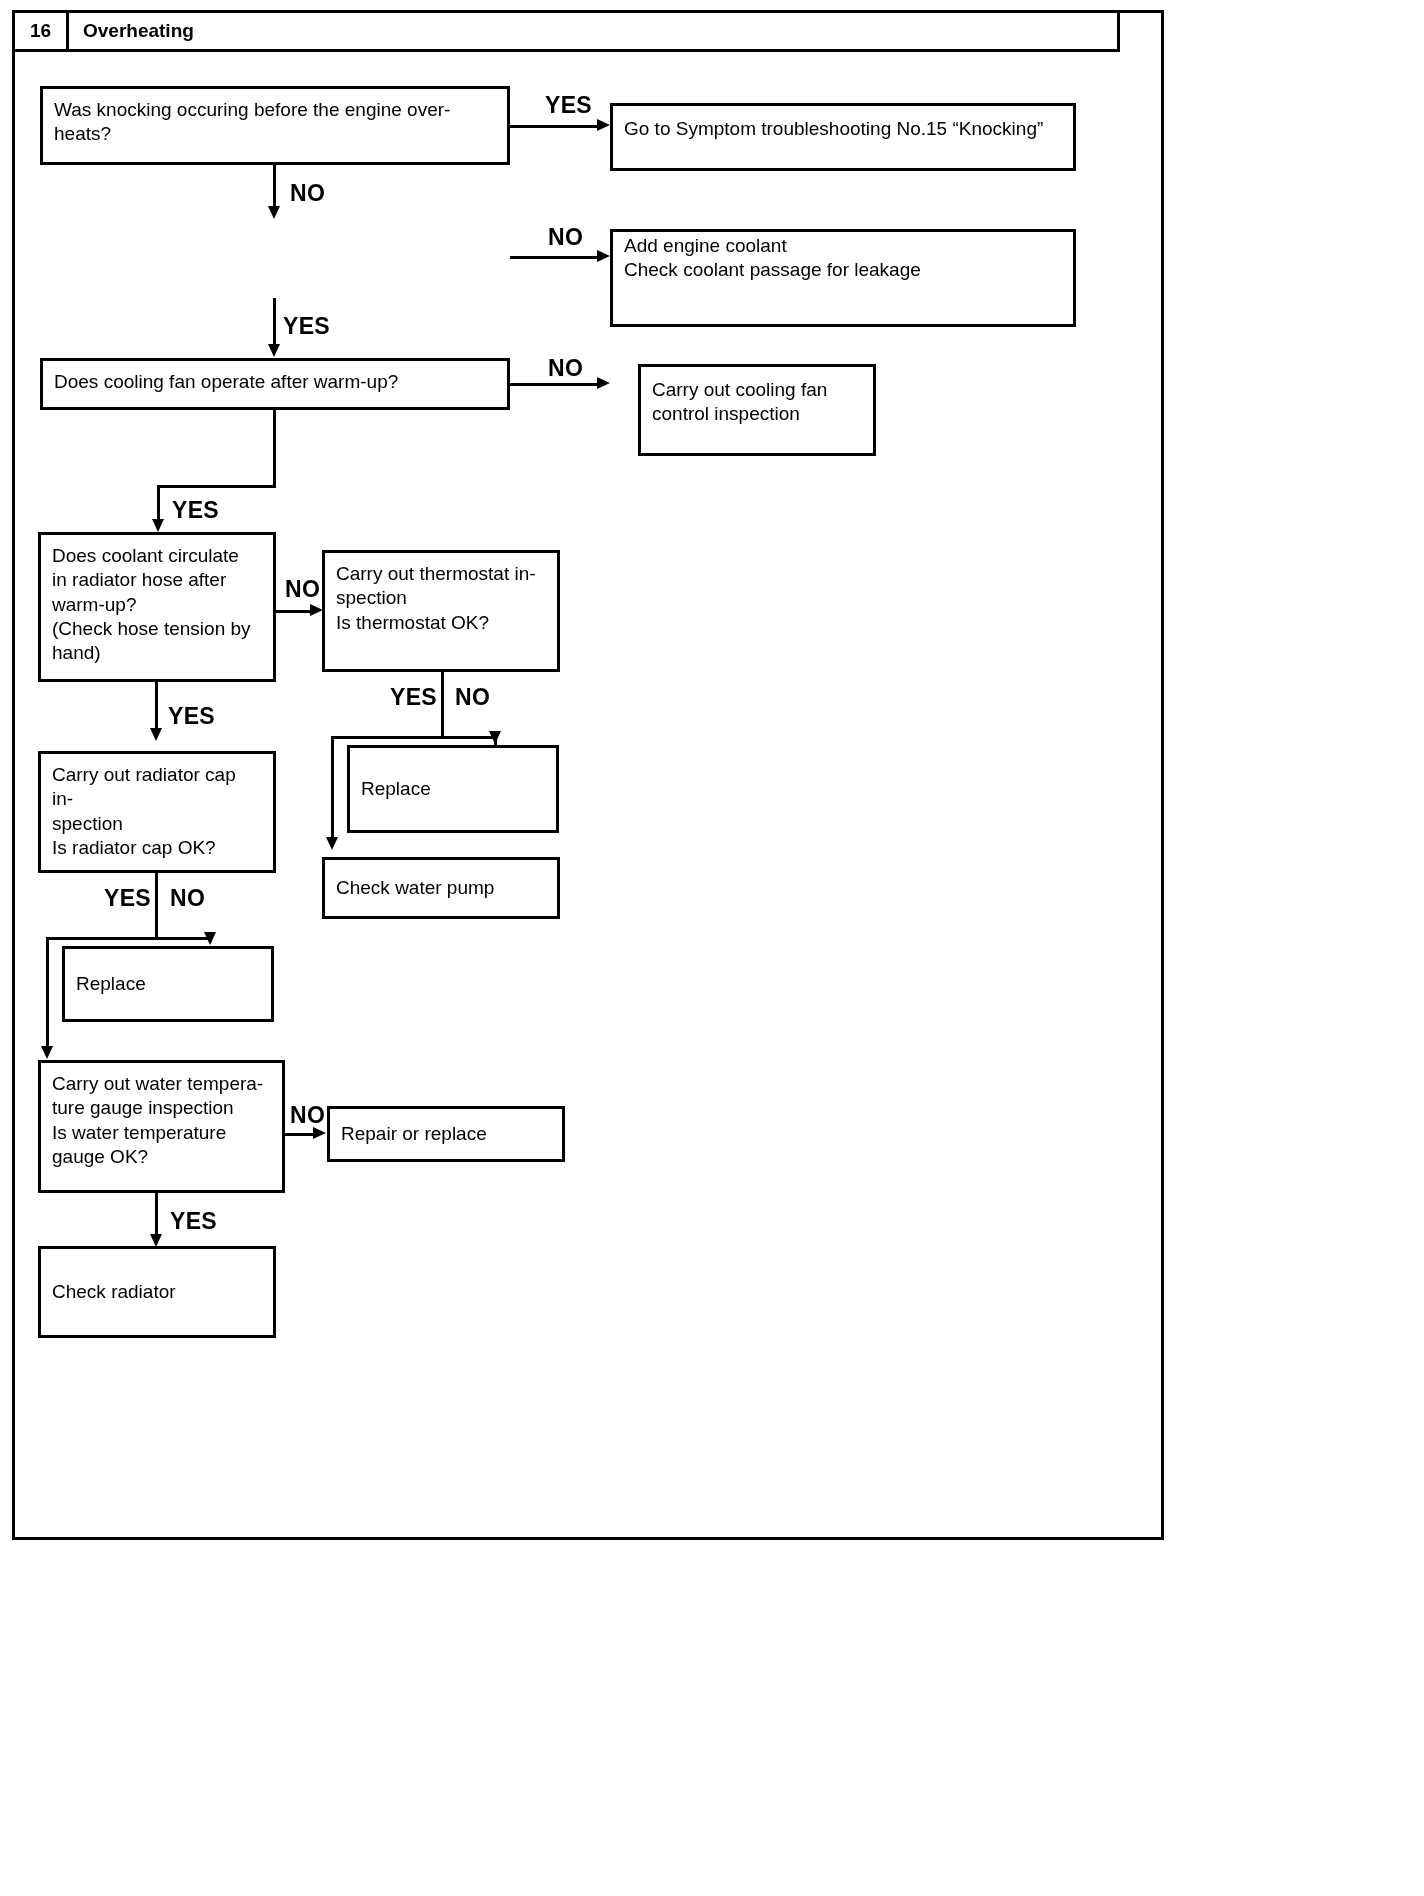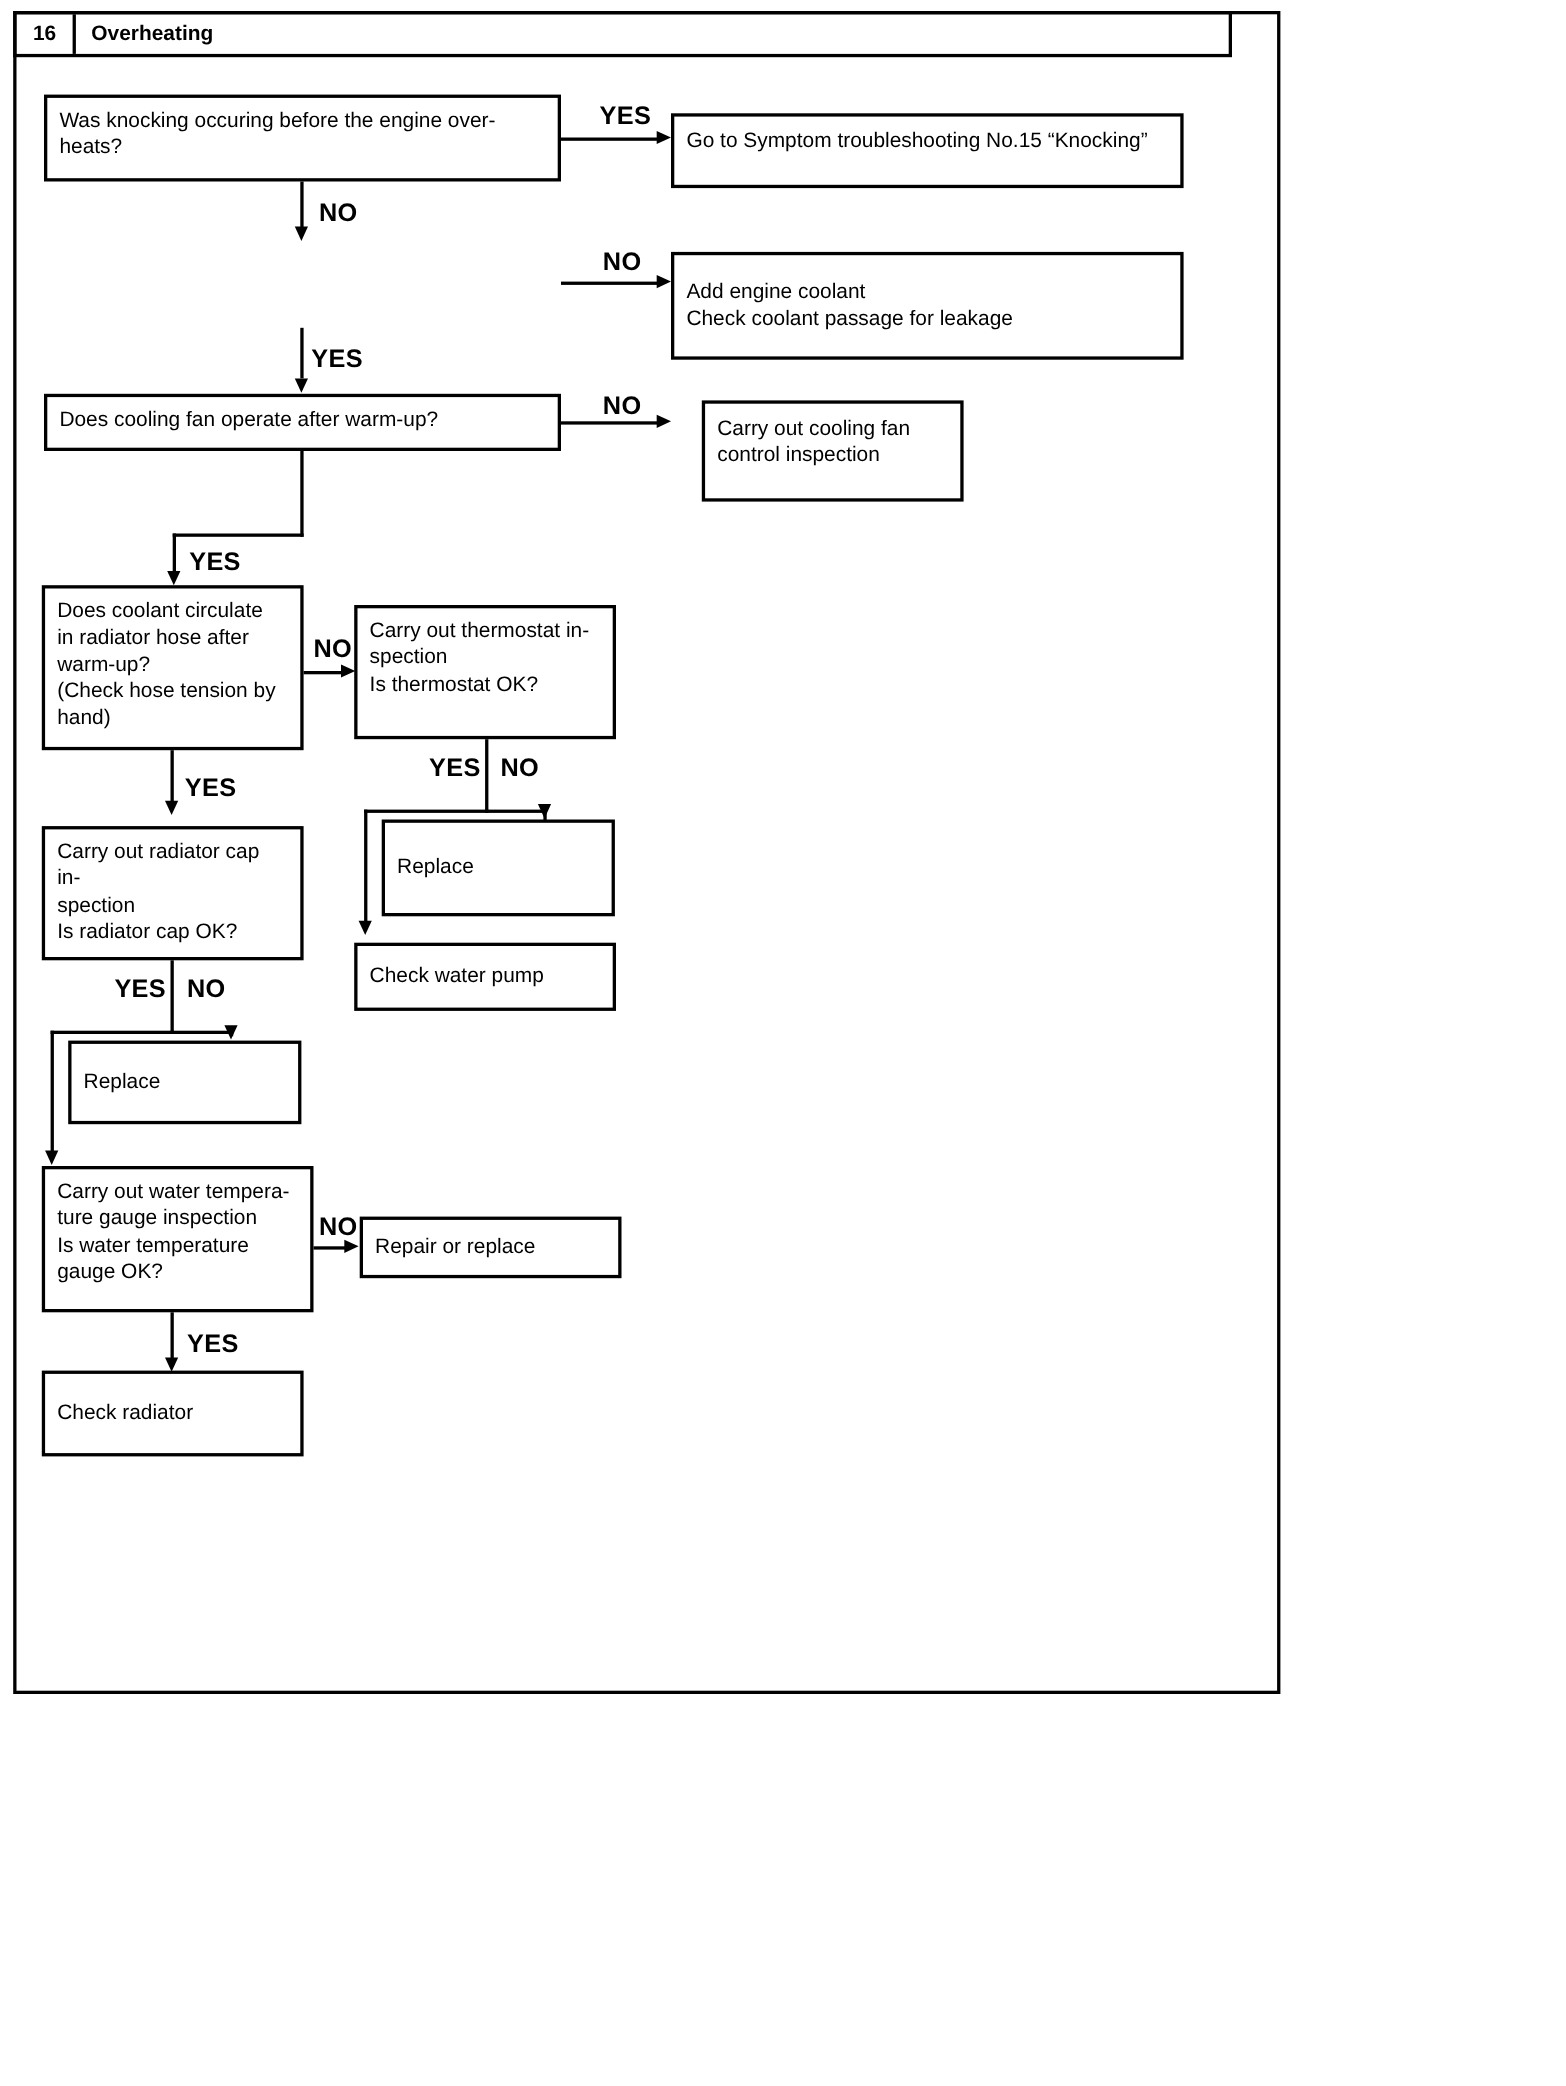--- a/index.html
+++ b/index.html
@@ -127,21 +127,21 @@
     <div class="header-num">16</div>
     <div class="header-title">Overheating</div>
   </div>
 
   <div class="node" style="left:40px; top:86px; width:470px; height:79px;">Was knocking occuring before the engine over-
 heats?</div>
 
   <div class="node" style="left:610px; top:103px; width:466px; height:68px; padding-top:11px;">Go to Symptom troubleshooting No.15 “Knocking”</div>
 
 
-  <div class="node" style="left:610px; top:229px; width:466px; height:98px; padding-top:22px;">Add engine coolant
+  <div class="node" style="left:610px; top:229px; width:466px; height:98px; padding-top:2px;">Add engine coolant
 Check coolant passage for leakage</div>
 
   <div class="node" style="left:40px; top:358px; width:470px; height:52px;">Does cooling fan operate after warm-up?</div>
 
   <div class="node justify" style="left:638px; top:364px; width:238px; height:92px; padding-top:11px;">Carry  out  cooling  fan
 control inspection</div>
 
   <div class="node" style="left:38px; top:532px; width:238px; height:150px;">Does coolant circulate
 in radiator hose after
 warm-up?
@@ -162,21 +162,21 @@
 
   <div class="node mid" style="left:62px; top:946px; width:212px; height:76px;">Replace</div>
 
   <div class="node" style="left:38px; top:1060px; width:247px; height:133px;">Carry out water tempera-
 ture gauge inspection
 Is water temperature
 gauge OK?</div>
 
   <div class="node mid" style="left:327px; top:1106px; width:238px; height:56px;">Repair or replace</div>
 
-  <div class="node mid" style="left:38px; top:1246px; width:238px; height:78px;">Check radiator</div>
+  <div class="node mid" style="left:38px; top:1246px; width:238px; height:92px;">Check radiator</div>
 
   <div class="hline" style="left:510px; top:125px; width:88px;"></div>
   <div class="arrow-right" style="left:597px; top:119px;"></div>
   <div class="elabel" style="left:545px; top:92px;">YES</div>
 
   <div class="vline" style="left:273px; top:165px; height:42px;"></div>
   <div class="arrow-down" style="left:268px; top:206px;"></div>
   <div class="elabel" style="left:290px; top:180px;">NO</div>
 
   <div class="hline" style="left:510px; top:256px; width:88px;"></div>

